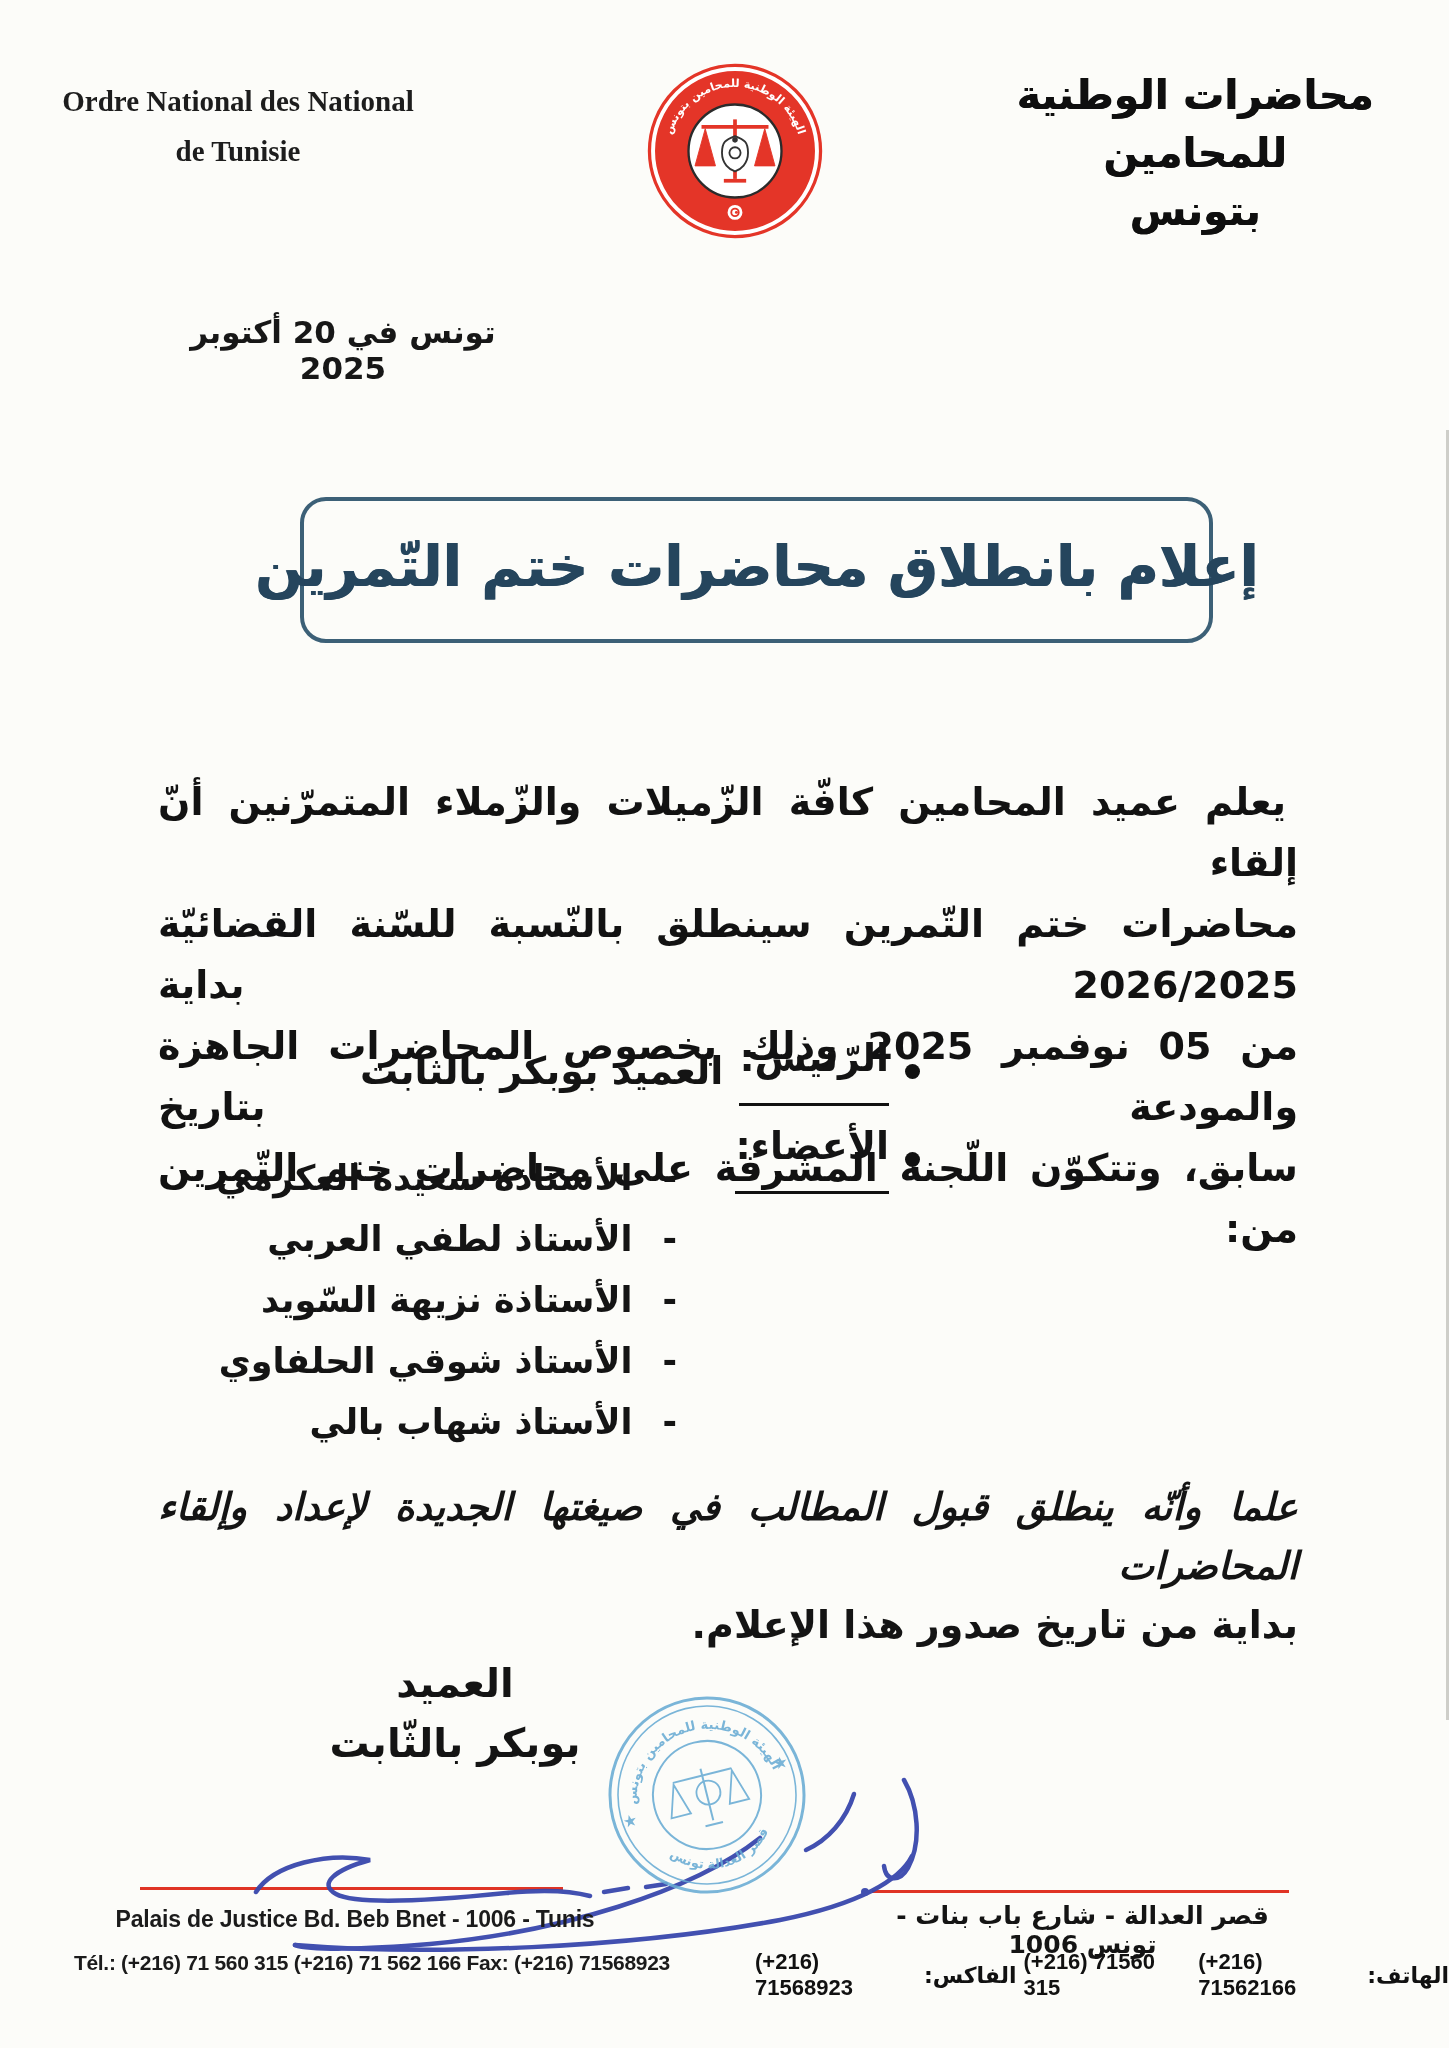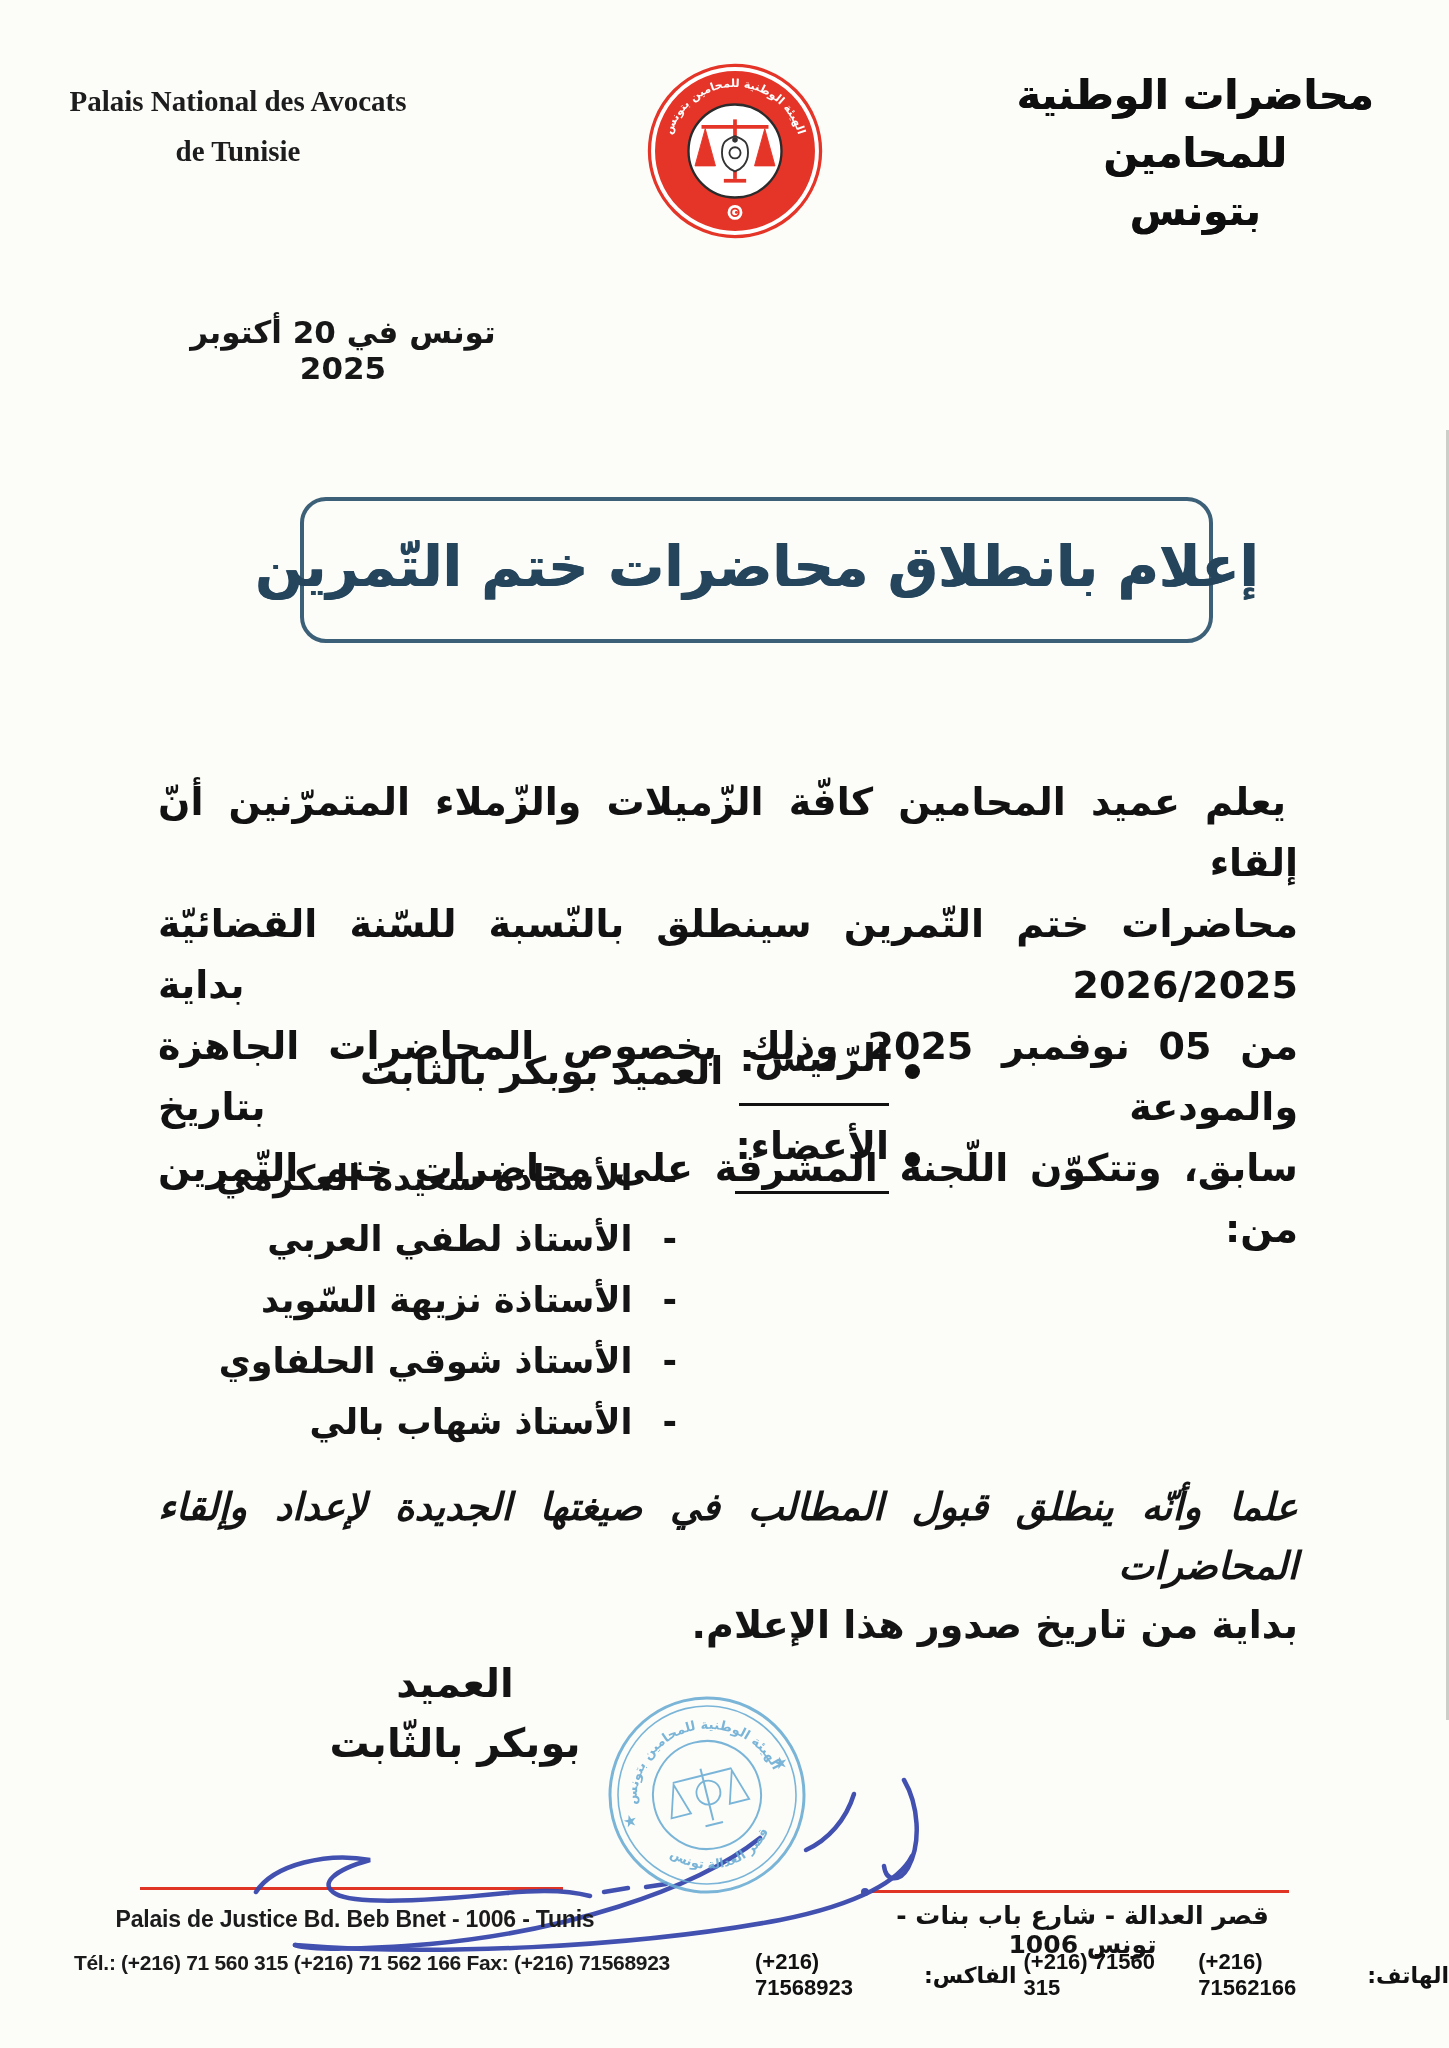--- a/index.html
+++ b/index.html
@@ -61,21 +61,21 @@
   .corner{width:22px;height:14px;border-right:3.5px solid #e8352b;border-bottom:3.5px solid #e8352b;
           align-self:flex-end;margin-bottom:9px;}
   .scan-edge{right:0;top:430px;width:3px;height:1290px;background:#c2c2bd;opacity:.8;}
 </style>
 </head>
 <body>
 
 <div class="page">
 
   <div class="abs org-fr fr-serif">
-    <div>Palais National des Avocats</div>
+    <div>Ordre National des National</div>
     <div>de Tunisie</div>
   </div>
 
   <svg class="abs logo" viewBox="-100 -100 200 200">
     <circle cx="0" cy="0" r="92" fill="#ffffff" stroke="#e43528" stroke-width="3.5"></circle>
     <circle cx="0" cy="0" r="68" fill="none" stroke="#e43528" stroke-width="36"></circle>
     <defs>
       <path id="seal-arc" d="M -70,14 A 71,71 0 1 1 70,14"></path>
     </defs>
     <text font-size="12" fill="#ffffff" font-weight="bold">

